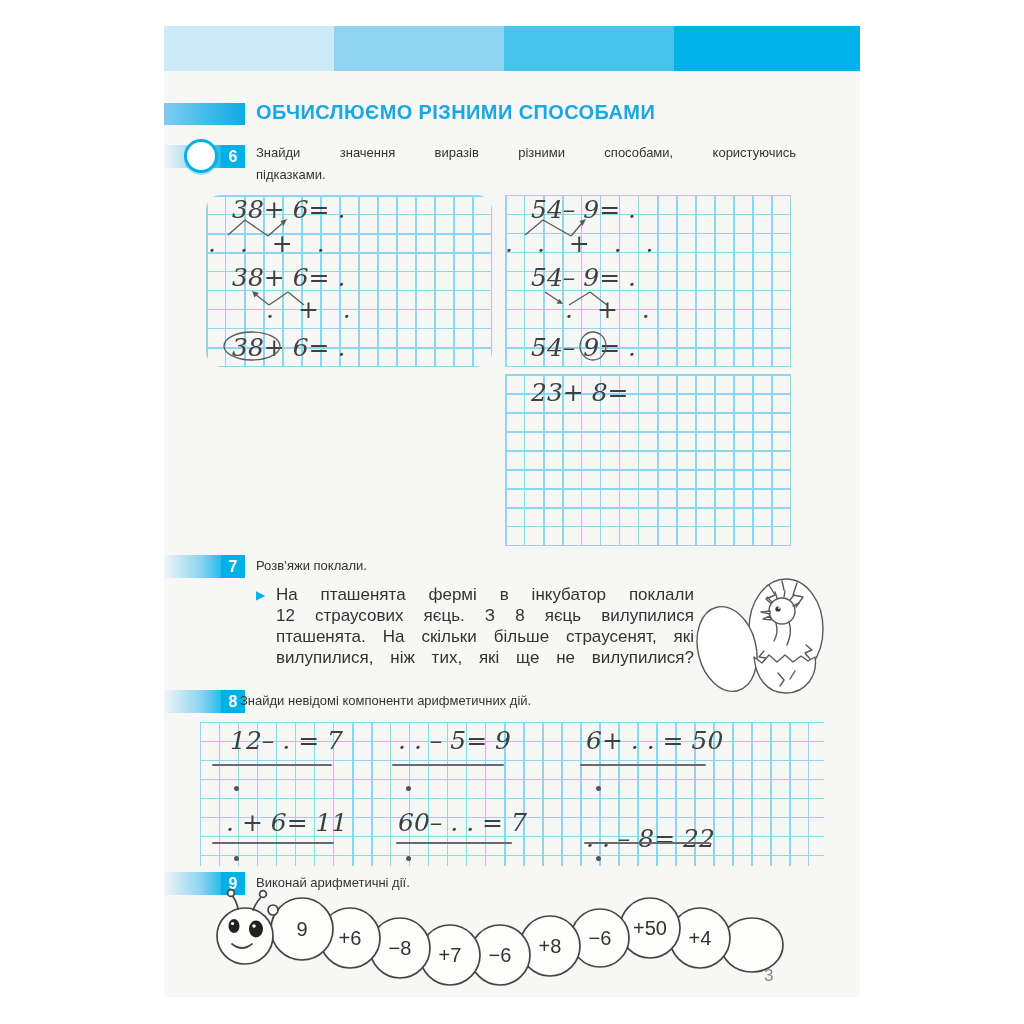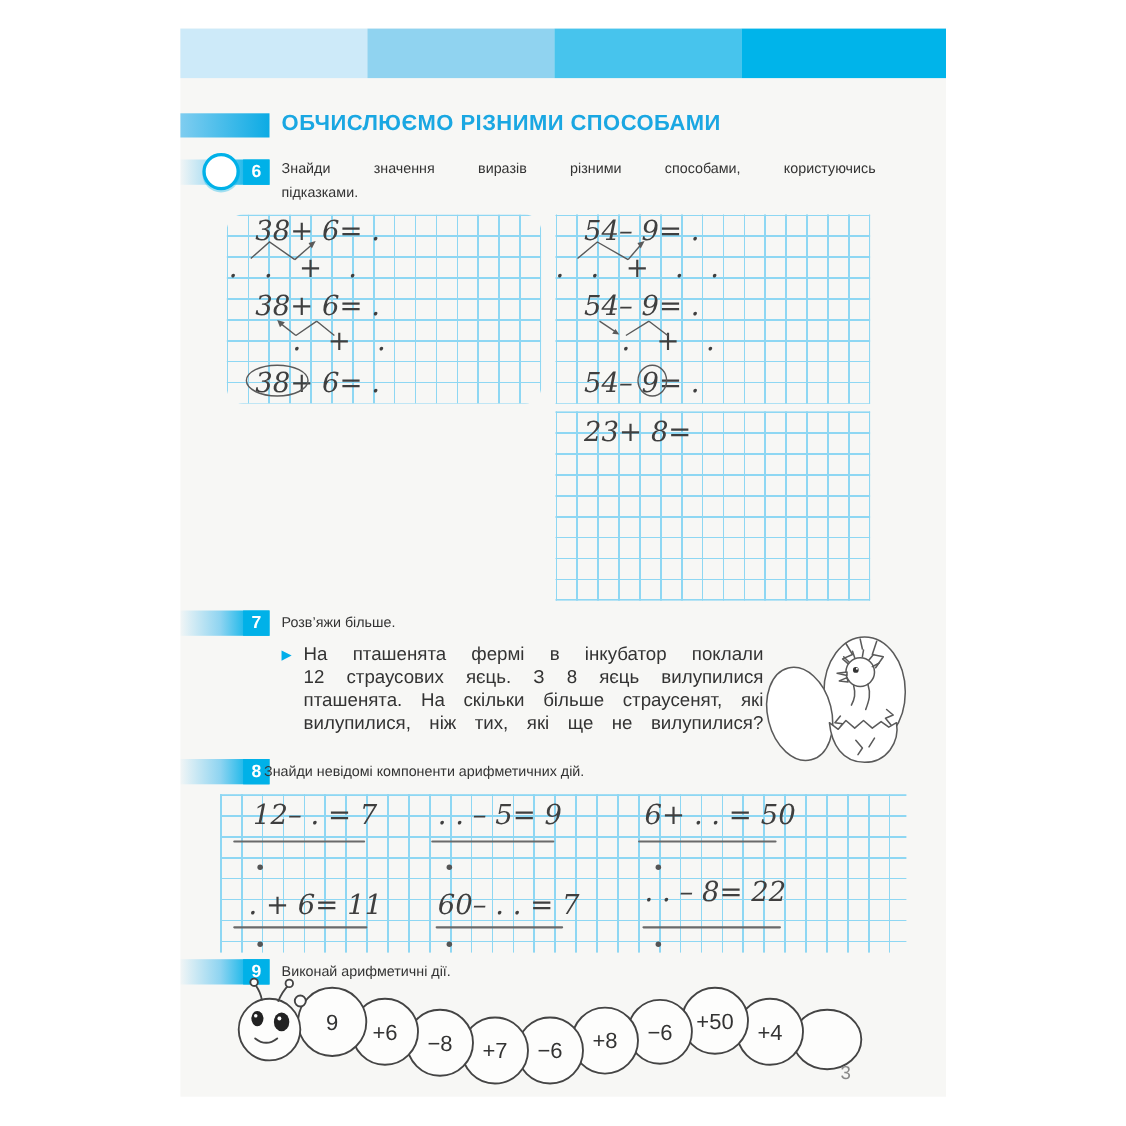--- a/index.html
+++ b/index.html
@@ -118,21 +118,21 @@
     </div>
 
 
     <div class="grid-panel" style="left:341px;top:348px;width:286px;height:172px;">
       <span class="hand" style="left:26px;top:6px;">23+ 8=</span>
     </div>
 
     <div class="badge" style="top:529px;">
       <div class="num">7</div>
     </div>
-    <div class="prompt" style="left:92px;top:529px;width:420px;">Розв’яжи більше.</div>
+    <div class="prompt" style="left:92px;top:529px;width:420px;">Розв’яжи поклали.</div>
     <div class="bullet" style="left:92px;top:562px;">▶</div>
     <div class="problem">
       <span class="jline">На пташенята фермі в інкубатор поклали</span>
       <span class="jline">12 страусових яєць. З 8 яєць вилупилися</span>
       <span class="jline">пташенята. На скільки більше страусенят, які</span>
       <span class="jline">вилупилися, ніж тих, які ще не вилупилися?</span>
     </div>
 
     <svg style="position:absolute;left:530px;top:545px;" width="136" height="126" viewBox="0 0 136 126">
       <ellipse class="illus ifill" cx="92" cy="58" rx="37" ry="50"></ellipse>
@@ -159,21 +159,21 @@
       <span class="hand" style="left:198px;top:6px;">. . – 5= 9</span>
       <span class="hand" style="left:386px;top:6px;">6+ . . = 50</span>
       <div class="uline" style="left:12px;top:42px;width:120px;"></div>
       <div class="uline" style="left:192px;top:42px;width:112px;"></div>
       <div class="uline" style="left:380px;top:42px;width:126px;"></div>
       <div class="dotmark" style="left:34px;top:64px;"></div>
       <div class="dotmark" style="left:206px;top:64px;"></div>
       <div class="dotmark" style="left:396px;top:64px;"></div>
       <span class="hand" style="left:26px;top:88px;">. + 6= 11</span>
       <span class="hand" style="left:198px;top:88px;">60– . . = 7</span>
-      <span class="hand" style="left:386px;top:76px;">. . – 8= 22</span>
+      <span class="hand" style="left:386px;top:104px;">. . – 8= 22</span>
       <div class="uline" style="left:12px;top:120px;width:122px;"></div>
       <div class="uline" style="left:196px;top:120px;width:116px;"></div>
       <div class="uline" style="left:384px;top:120px;width:126px;"></div>
       <div class="dotmark" style="left:34px;top:134px;"></div>
       <div class="dotmark" style="left:206px;top:134px;"></div>
       <div class="dotmark" style="left:396px;top:134px;"></div>
     </div>
 
     <div class="badge" style="top:846px;">
       <div class="num">9</div>

